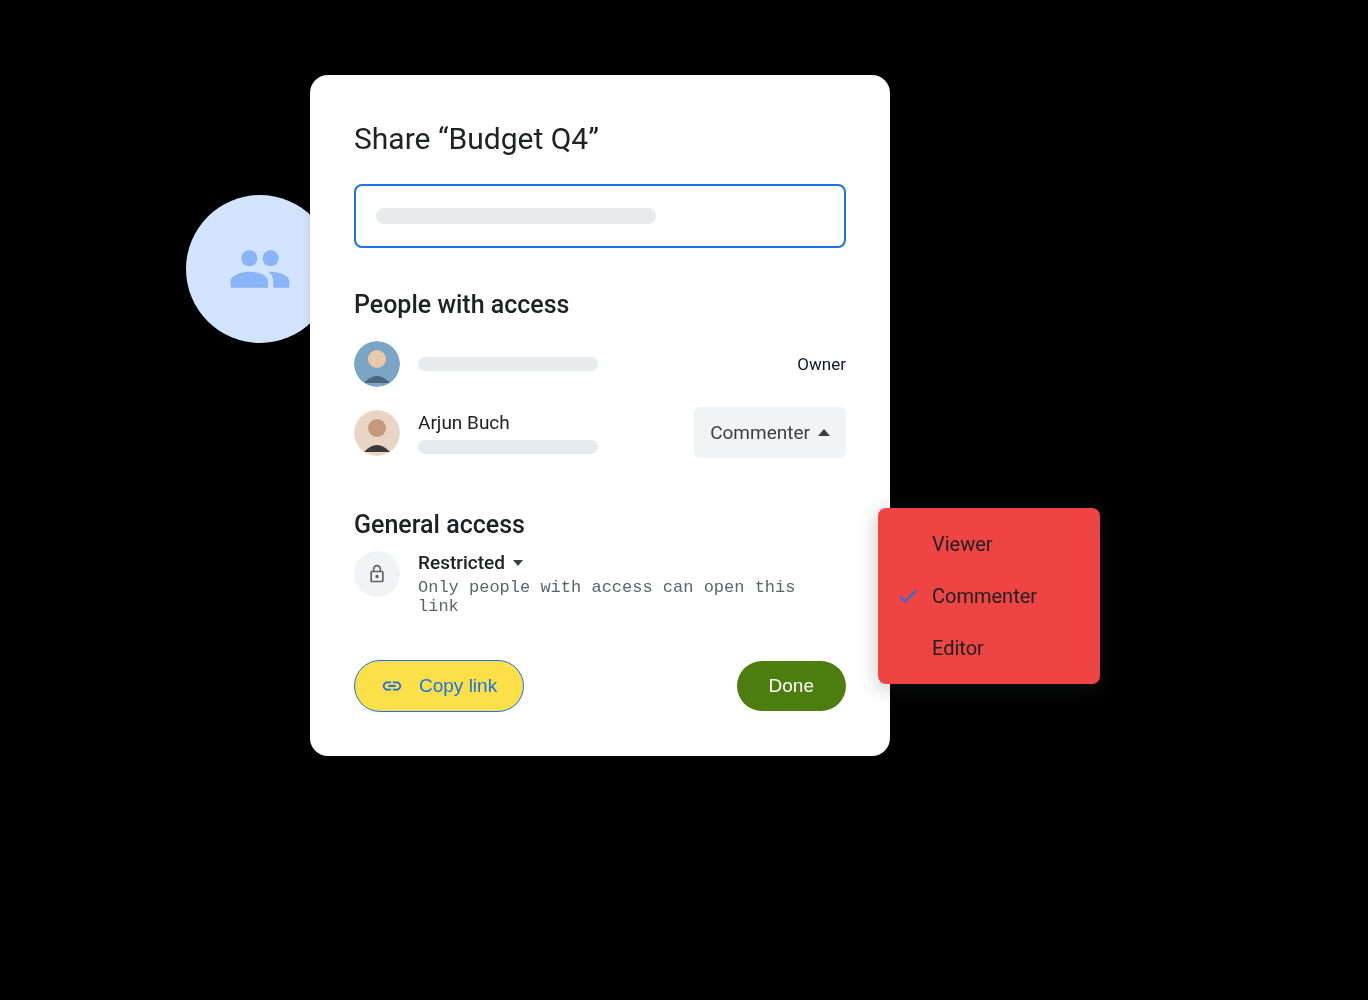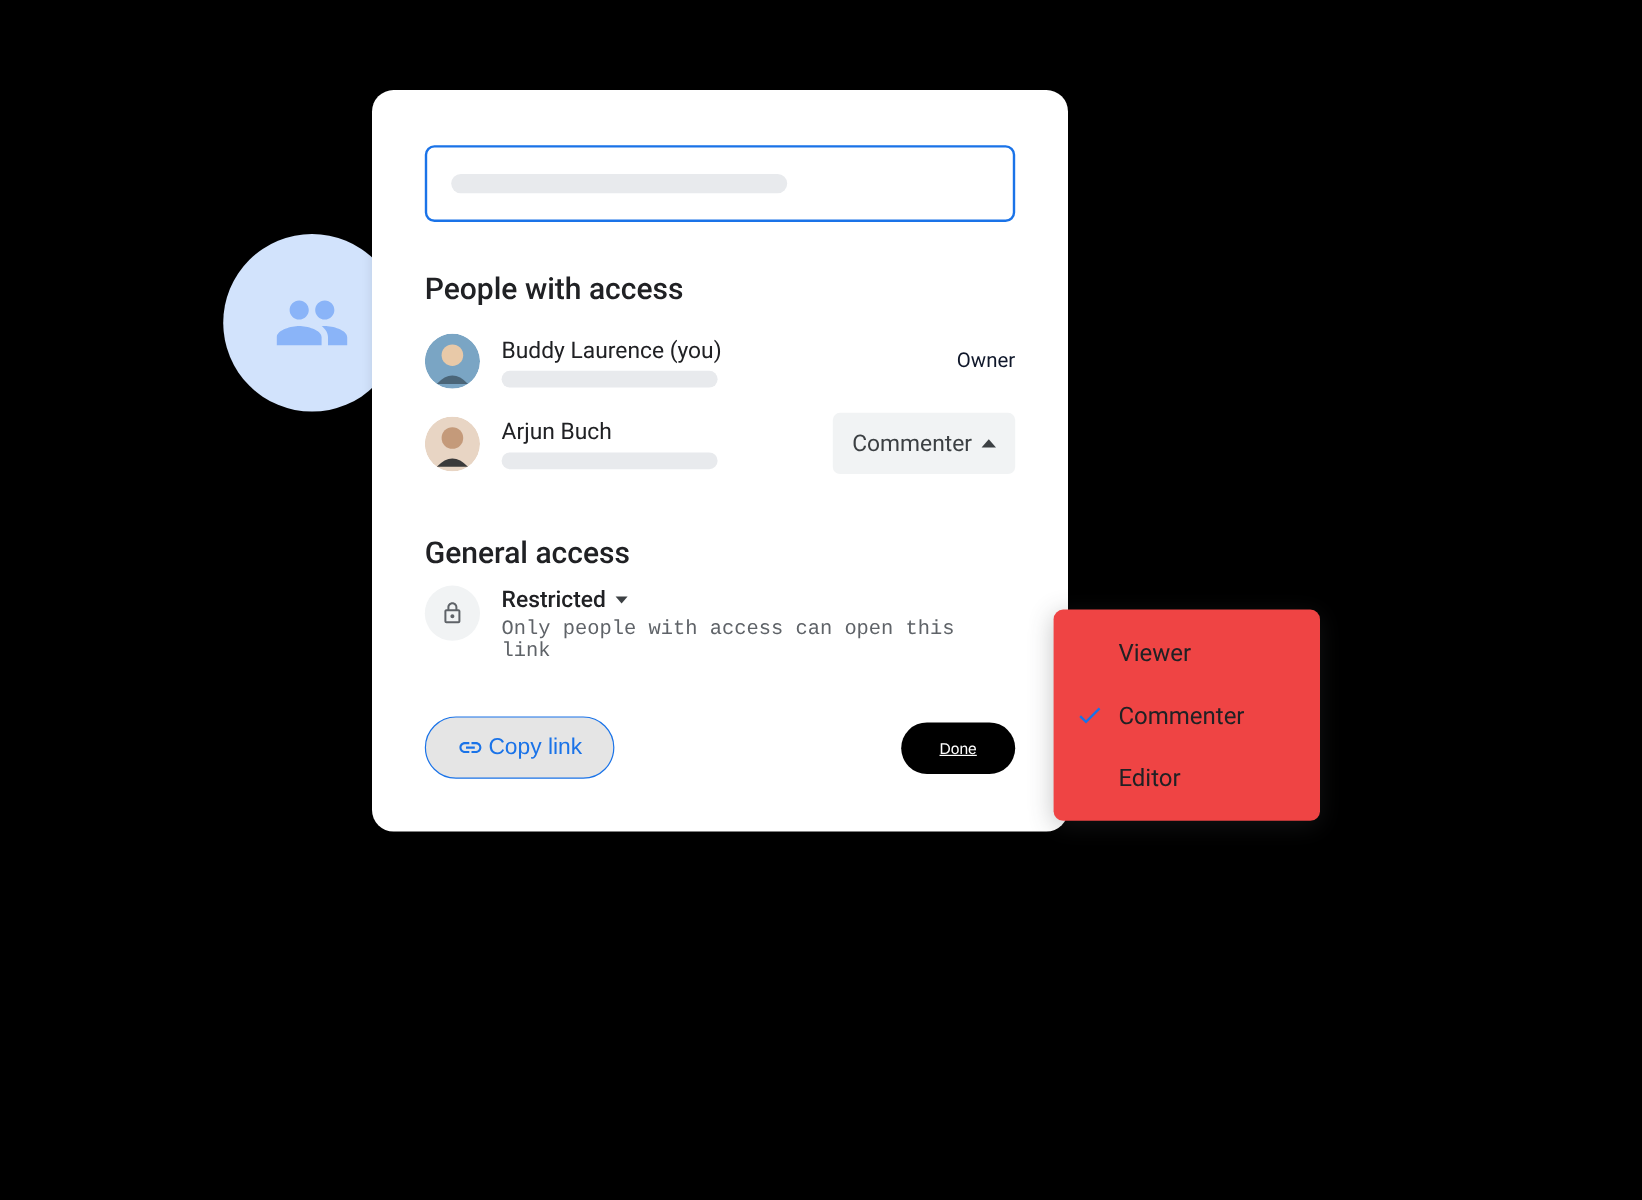--- a/index.html
+++ b/index.html
@@ -150,40 +150,39 @@
     }
     .button-row {
       display: flex;
       justify-content: space-between;
       align-items: center;
       margin-top: 44px;
     }
     .copy-link-btn {
       display: flex;
       align-items: center;
-      gap: 4px;
+      gap: 16px;
       border: 1.5px solid #1a73e8;
       color: #1a73e8;
-      background: #e5e5e5;
+      background: #fde047;
       border-radius: 28px;
       padding: 14px 26px;
       font-size: 19px;
       font-weight: 500;
       cursor: pointer;
     }
     .done-btn {
-      background: #000000;
+      background: #4d7c0f;
       color: #fff;
       border: none;
       border-radius: 28px;
       padding: 14px 32px;
-      font-size: 13px;
+      font-size: 19px;
       font-weight: 500;
       cursor: pointer;
-      text-decoration: underline;
     }
     .dropdown-menu {
       position: absolute;
       left: 878px;
       top: 508px;
       width: 222px;
       background: #ef4444;
       border-radius: 8px;
       box-shadow: 0 4px 20px rgba(60,64,67,0.3);
       padding: 10px 0;
@@ -208,37 +207,37 @@
 </head>
 <body>
 
 <div class="circle-badge">
   <svg viewBox="0 0 24 24">
     <path fill="#8ab4f8" d="M16 11c1.66 0 2.99-1.34 2.99-3S17.66 5 16 5s-3 1.34-3 3 1.34 3 3 3zm-8 0c1.66 0 2.99-1.34 2.99-3S9.66 5 8 5 5 6.34 5 8s1.34 3 3 3zm0 2c-2.33 0-7 1.17-7 3.5V19h14v-2.5c0-2.33-4.67-3.5-7-3.5zm8 0c-.29 0-.62.02-.97.05 1.16.84 1.97 1.97 1.97 3.45V19h6v-2.5c0-2.33-4.67-3.5-7-3.5z"></path>
   </svg>
 </div>
 
 <div class="dialog">
+  <h1 class="dialog-title">Share “Budget Q4”</h1>
 
   <div class="people-input">
     <div class="input-placeholder-bar"></div>
   </div>
 
   <div class="section-header">People with access</div>
 
   <div class="person-row">
     <div class="avatar">
       <svg viewBox="0 0 46 46">
           <circle cx="23" cy="23" r="23" fill="#7aa5c4"></circle>
           <circle cx="23" cy="18" r="9" fill="#e8c9a8"></circle>
           <path d="M10 42 Q 23 28 36 42" fill="#4a6578"></path>
         </svg>
     </div>
     <div class="person-info">
-      <div class="person-name">Buddy Laurence (you)</div>
       <div class="email-bar"></div>
     </div>
     <div class="role-label">Owner</div>
   </div>
 
   <div class="person-row">
     <div class="avatar">
       <svg viewBox="0 0 46 46">
           <circle cx="23" cy="23" r="23" fill="#e8d5c4"></circle>
           <circle cx="23" cy="18" r="9" fill="#c49a7a"></circle>

